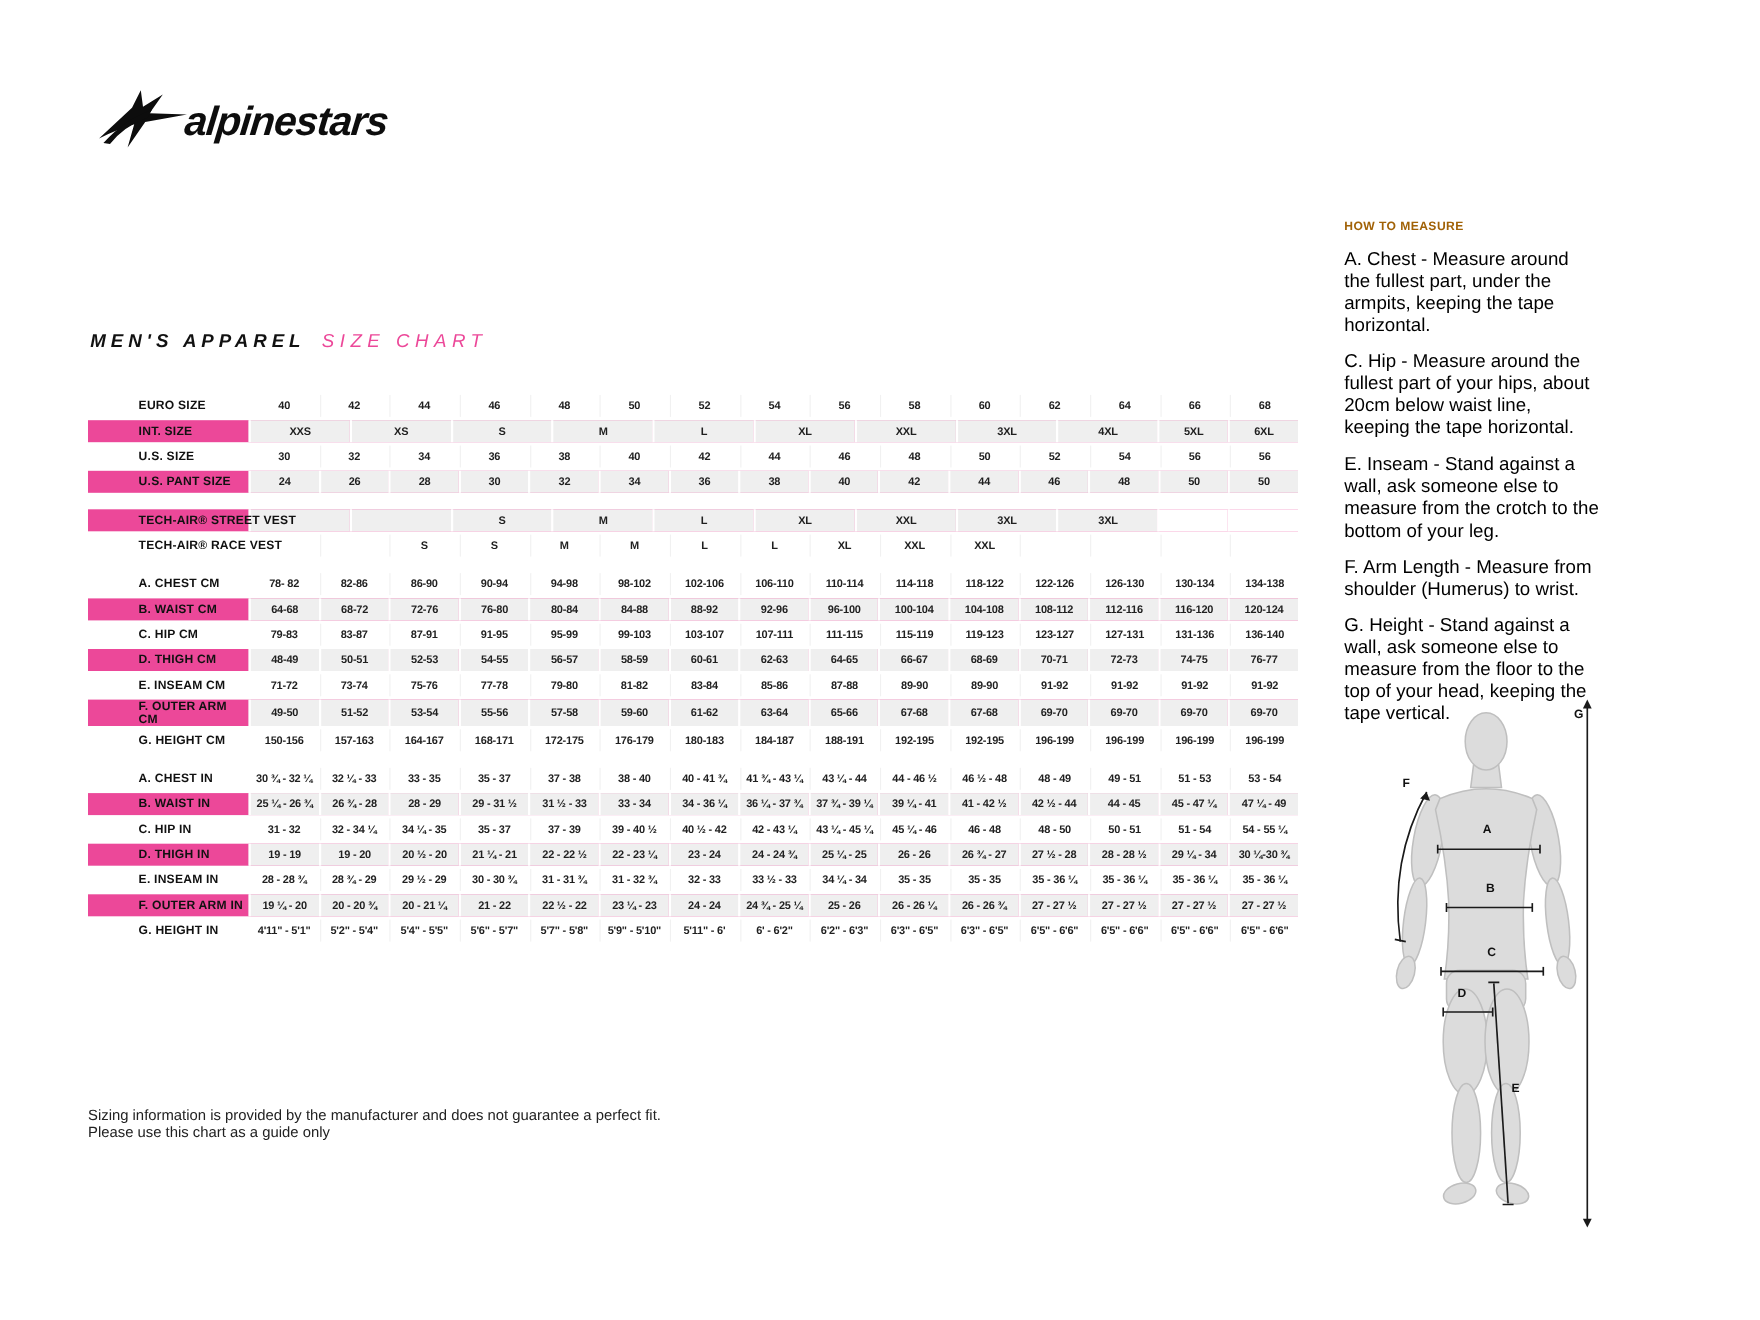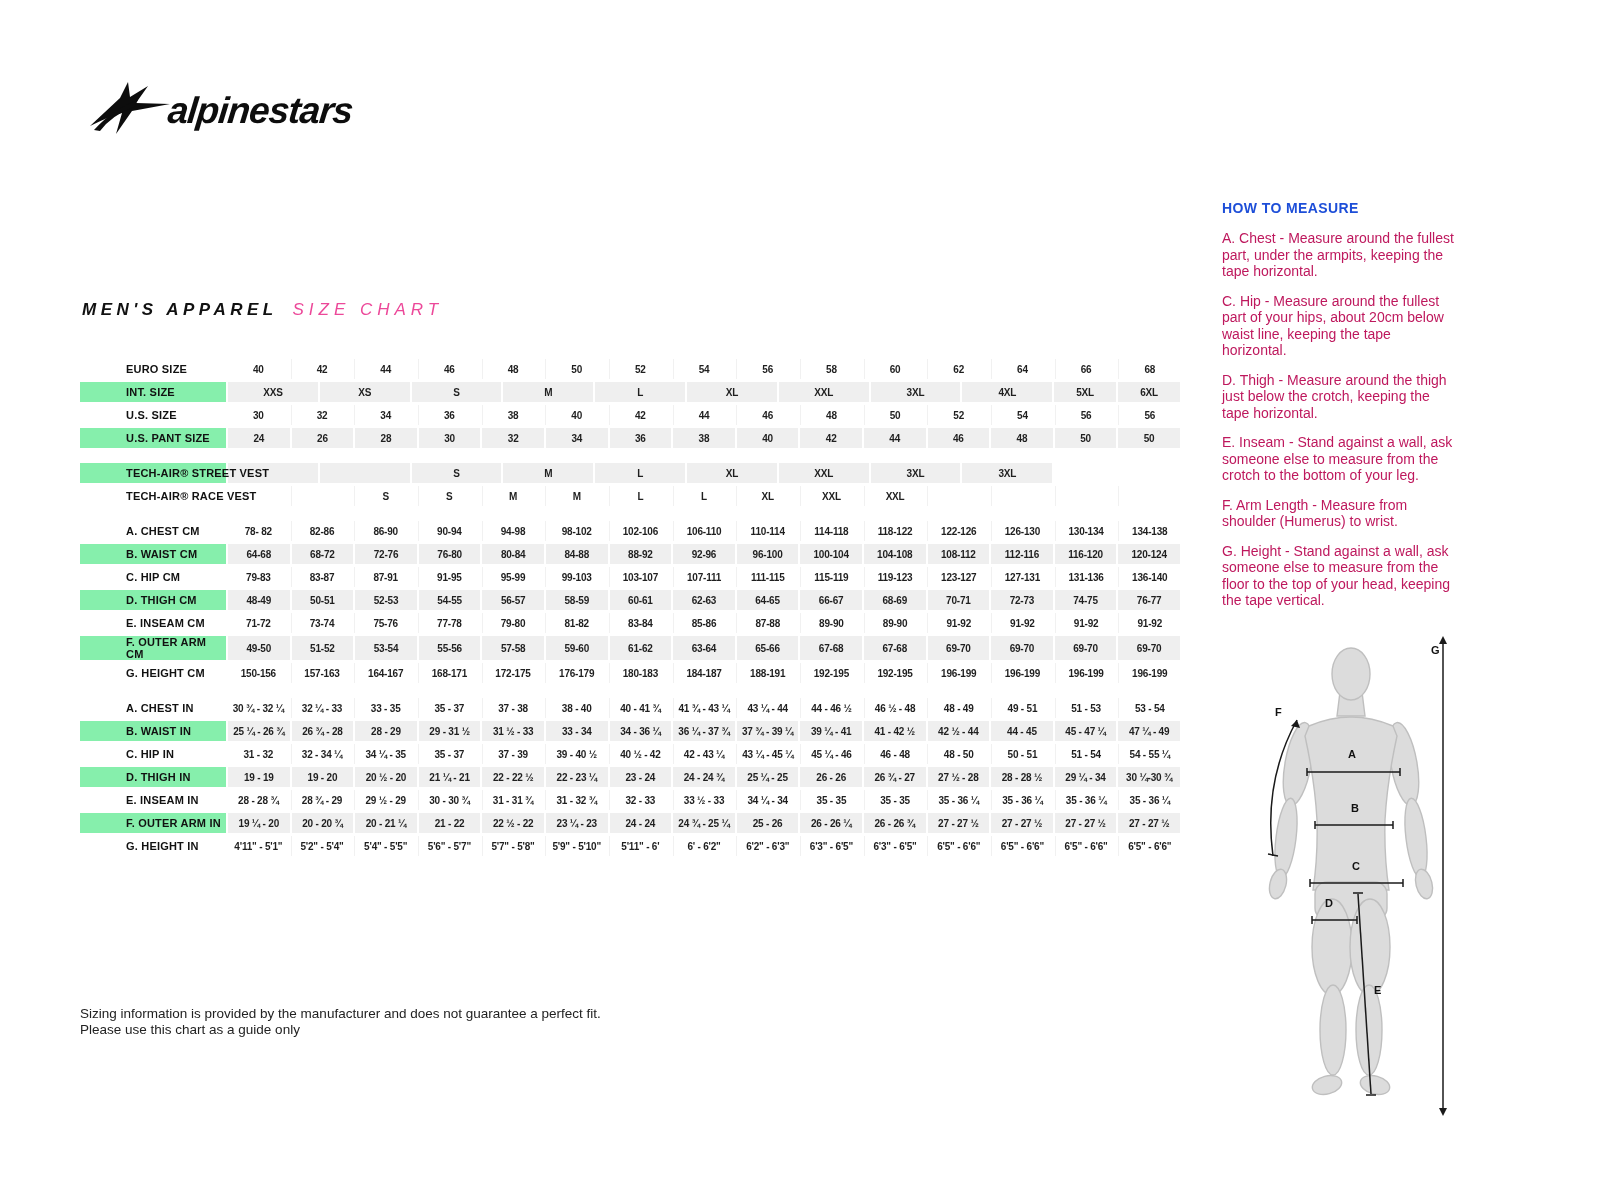--- a/index.html
+++ b/index.html
@@ -25,25 +25,25 @@
   .t-row.wrap .t-label{white-space:normal;}
   .t-cells{flex:1;display:flex;}
   .t-cell{flex:1;display:flex;align-items:center;justify-content:center;
           font-size:10px;font-weight:700;color:#1f1f1f;white-space:nowrap;
           letter-spacing:-0.2px;margin-left:2px;min-height:20px;}
   .t-row.shade{background:linear-gradient(#efefef,#efefef);}
   .t-row.shade .t-cell{background:#efefef;border-left:2px solid #fff;margin-left:0;}
   .t-row.shade .t-cell.void{background:#fff;}
   .t-row.plain .t-cell{border-left:1px solid #f1f1f1;}
   .t-row.plain .t-cell:first-child{border-left:none;}
-  .t-row.shade{background:#86efac;}
+  .t-row.shade{background:#ec4899;}
   
   .measure{position:absolute;left:1222px;top:200px;width:232px;}
-  .measure h3{margin:0 0 14px 0;font-size:14px;font-weight:800;letter-spacing:0.4px;color:#1d4ed8;}
-  .measure p{margin:0 0 13px 0;font-size:14px;line-height:1.18;color:#be185d;}
+  .measure h3{margin:0 0 14px 0;font-size:11px;font-weight:800;letter-spacing:0.4px;color:#a16207;}
+  .measure p{margin:0 0 13px 0;font-size:17px;line-height:1.18;color:#000000;}
   
   .diagram{position:absolute;left:1235px;top:632px;width:225px;height:485px;}
   .diagram svg{position:absolute;left:0;top:0;}
   .dletter{position:absolute;font-size:11px;font-weight:700;color:#111;}
   .dl-G{left:196px;top:12px;}
   .dl-F{left:40px;top:74px;}
   .dl-A{left:113px;top:116px;}
   .dl-B{left:116px;top:170px;}
   .dl-C{left:117px;top:228px;}
   .dl-D{left:90px;top:265px;}
@@ -460,21 +460,20 @@
         <div class="t-cell">6'5" - 6'6"</div>
       </div>
     </div>
   </div>
 
 <div class="measure">
   <h3>HOW TO MEASURE</h3>
   <div id="measure-items">
       <p>A. Chest - Measure around the fullest part, under the armpits, keeping the tape horizontal.</p>
       <p>C. Hip - Measure around the fullest part of your hips, about 20cm below waist line, keeping the tape horizontal.</p>
-      <p>D. Thigh - Measure around the thigh just below the crotch, keeping the tape horizontal.</p>
       <p>E. Inseam - Stand against a wall, ask someone else to measure from the crotch to the bottom of your leg.</p>
       <p>F. Arm Length - Measure from shoulder (Humerus) to wrist.</p>
       <p>G. Height - Stand against a wall, ask someone else to measure from the floor to the top of your head, keeping the tape vertical.</p>
     </div>
 </div>
 
 <div class="diagram">
   <svg width="225" height="485" viewBox="0 0 225 485">
     <g fill="#dcdcdc" stroke="#bfbfbf" stroke-width="1.4">
 

